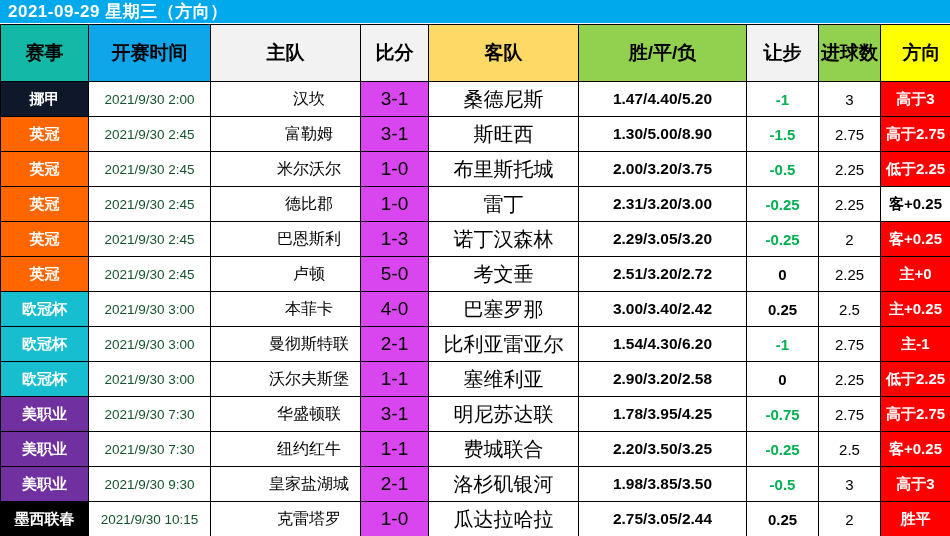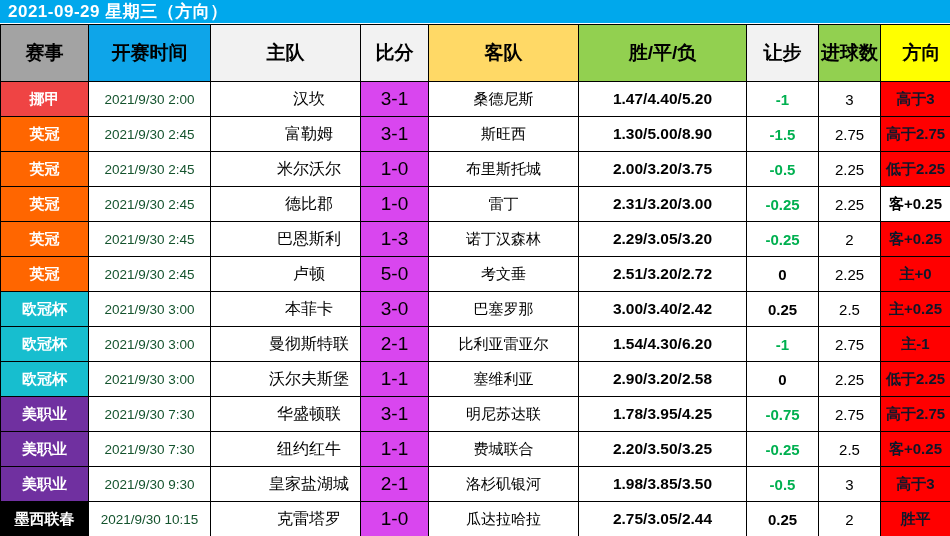--- a/index.html
+++ b/index.html
@@ -53,21 +53,21 @@
   }
   thead th {
     height: 56px;
     font-size: 19px;
     font-weight: bold;
   }
   tbody td {
     height: 34px;
   }
   
-  .h-event    { background: #a3a3a3; }
+  .h-event    { background: #14b8a6; }
   .h-time     { background: #0ea5e9; }
   .h-home     { background: #f2f2f2; margin-left: 19px; }
   .h-score    { background: #f2f2f2; }
   .h-away     { background: #ffd966; }
   .h-odds     { background: #92d050; }
   .h-handicap { background: #f2f2f2; }
   .h-goals    { background: #92d050; }
   .h-dir      { background: #ffff00; padding-left: 12px; }
 
   
@@ -86,21 +86,21 @@
     font-size: 16px;
     padding-left: 47px;
   }
   .c-score {
     background: #d946ef;
     font-weight: normal;
     font-size: 19px;
   }
   .c-away {
     background: #ffffff;
-    font-size: 15px;
+    font-size: 20px;
     margin-top: 44px;
   }
   .c-odds {
     background: #ffffff;
     font-weight: bold;
     font-size: 15.5px;
   }
   .c-handicap {
     background: #ffffff;
     font-weight: bold;
@@ -110,21 +110,21 @@
     background: #ffffff;
     font-size: 15px;
   }
   .c-dir {
     font-weight: bold;
     font-size: 15px;
   }
   .neg { color: #00b050; }
   .zero { color: #000000; }
 
-  .dir-red   { background: #ff0000; color: #0f172a; }
+  .dir-red   { background: #ff0000; color: #ffffff; }
   .dir-white { background: #ffffff; color: #000000; }
 </style>
 </head>
 <body>
 
 <div class="sheet">
 
   <div class="titlebar">2021-09-29  星期三（方向）</div>
 
   <table>
@@ -147,21 +147,21 @@
         <th class="h-score">比分</th>
         <th class="h-away">客队</th>
         <th class="h-odds">胜/平/负</th>
         <th class="h-handicap">让步</th>
         <th class="h-goals">进球数</th>
         <th class="h-dir">方向</th>
       </tr>
     </thead>
     <tbody id="table-body">
         <tr>
-          <td class="c-event" style="background: #ef4444;">挪甲</td>
+          <td class="c-event" style="background: #0f172a;">挪甲</td>
           <td class="c-time">2021/9/30 2:00</td>
           <td class="c-home">汉坎</td>
           <td class="c-score">3-1</td>
           <td class="c-away">桑德尼斯</td>
           <td class="c-odds">1.47/4.40/5.20</td>
           <td class="c-handicap neg">-1</td>
           <td class="c-goals">3</td>
           <td class="c-dir dir-red">高于3</td>
         </tr>
         <tr>
@@ -216,21 +216,21 @@
           <td class="c-away">考文垂</td>
           <td class="c-odds">2.51/3.20/2.72</td>
           <td class="c-handicap zero">0</td>
           <td class="c-goals">2.25</td>
           <td class="c-dir dir-red">主+0</td>
         </tr>
         <tr>
           <td class="c-event" style="background: rgb(23, 190, 207);">欧冠杯</td>
           <td class="c-time">2021/9/30 3:00</td>
           <td class="c-home">本菲卡</td>
-          <td class="c-score">3-0</td>
+          <td class="c-score">4-0</td>
           <td class="c-away">巴塞罗那</td>
           <td class="c-odds">3.00/3.40/2.42</td>
           <td class="c-handicap zero">0.25</td>
           <td class="c-goals">2.5</td>
           <td class="c-dir dir-red">主+0.25</td>
         </tr>
         <tr>
           <td class="c-event" style="background: rgb(23, 190, 207);">欧冠杯</td>
           <td class="c-time">2021/9/30 3:00</td>
           <td class="c-home">曼彻斯特联</td>

